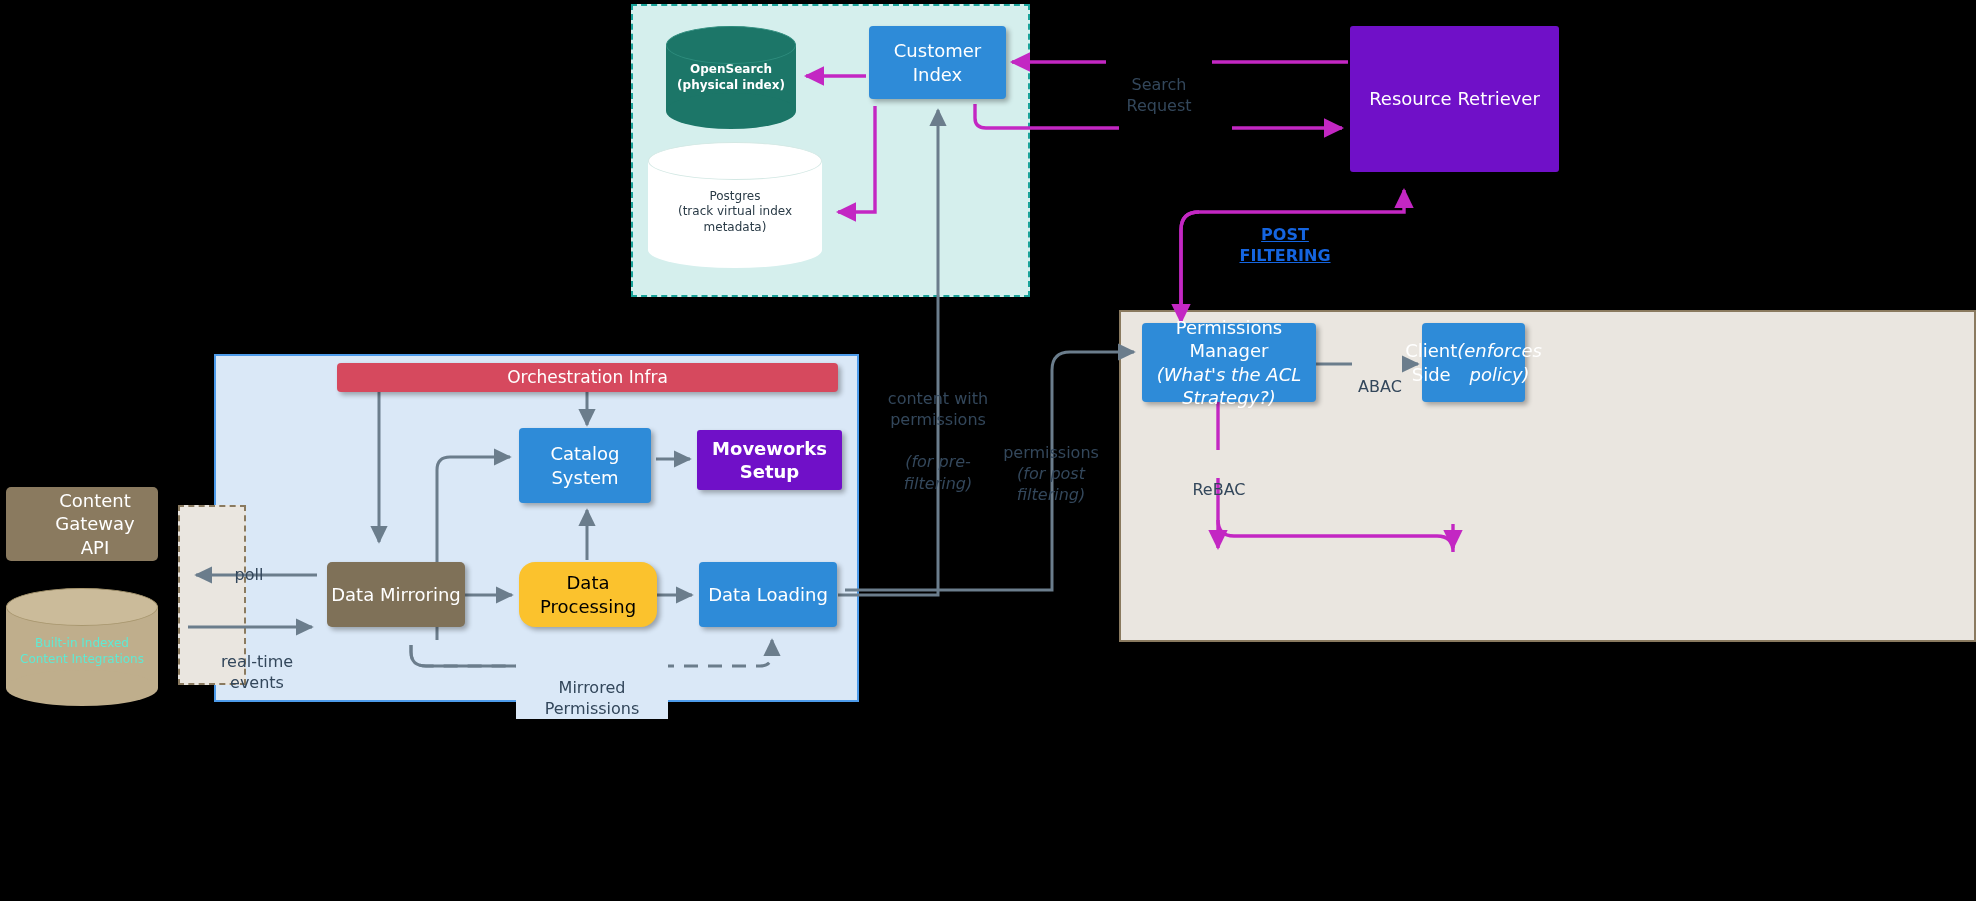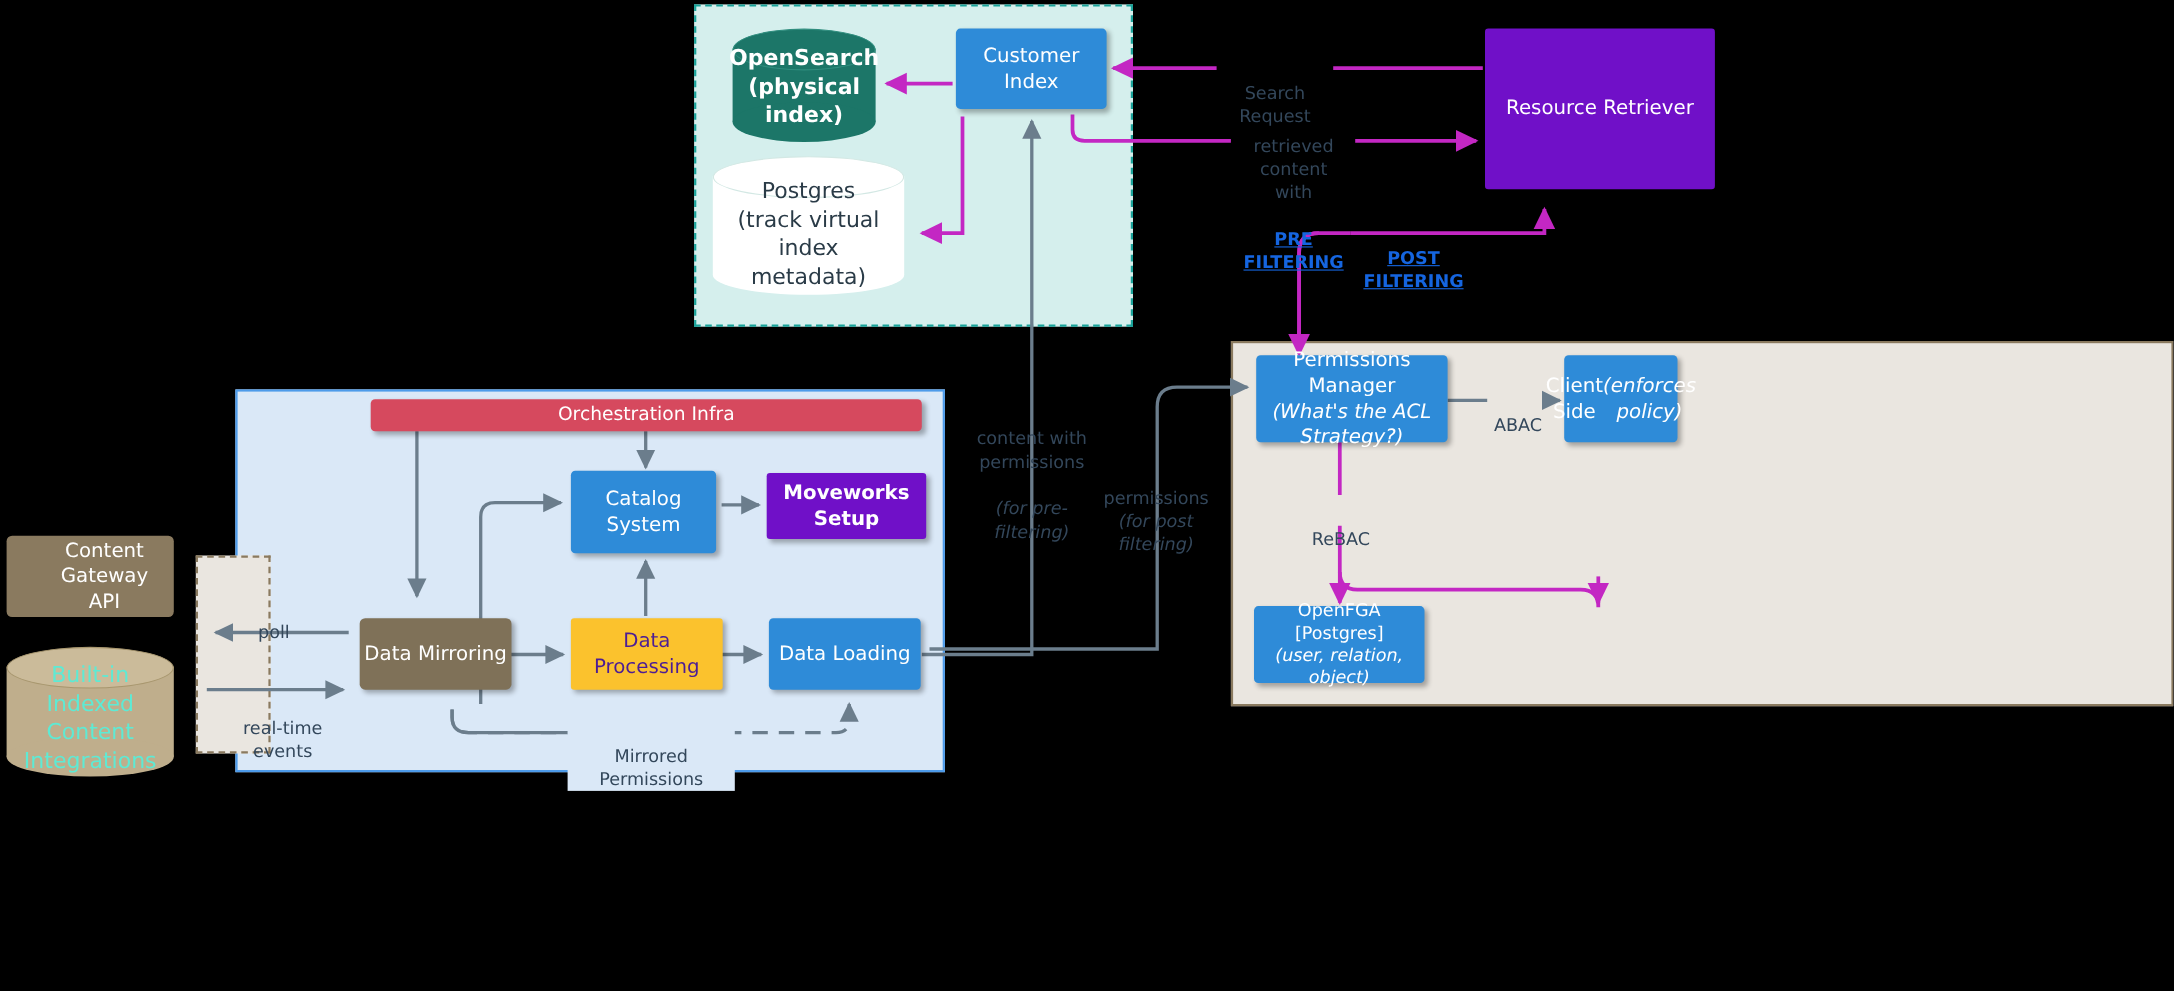--- a/index.html
+++ b/index.html
@@ -53,40 +53,40 @@
     position: absolute;
     background: #eae6e0;
     border: 2px dashed #8a7a5f;
     box-sizing: border-box;
   }
 
   
   .fill-blue   { background: #2e8bd8; border-radius: 4px; }
   .fill-purple { background: #7010c8; border-radius: 3px; }
   .fill-red    { background: #d6495e; border-radius: 4px; }
-  .fill-yellow { background: #fbc22d; border-radius: 3px; color: #4c1d95; }
+  .fill-yellow { background: #fbc22d; border-radius: 16px; color: #000000; }
   .fill-brown  { background: #7f7158; border-radius: 5px; }
   .fill-brown2 { background: #8a7a5f; border-radius: 5px; }
 
   .sub-it { font-style: italic; display: block; }
 
   
   .cyl { position: absolute; }
   .cyl .body {
     position: absolute; left: 0; right: 0; top: 18px; bottom: 18px;
   }
   .cyl .top, .cyl .bot {
     position: absolute; left: 0; right: 0; height: 36px; border-radius: 50%;
   }
   .cyl .top { top: 0; }
   .cyl .bot { bottom: 0; }
   .cyl .lbl {
     position: absolute; left: 0; right: 0; top: 0; bottom: 0;
     display: flex; align-items: center; justify-content: center;
-    text-align: center; line-height: 1.3; font-size: 20px;
+    text-align: center; line-height: 1.3; font-size: 12px;
   }
   .cyl-green .body { background: #1c7668; }
   .cyl-green .top  { background: #1c7668; border: 1px solid #2f8d7e; }
   .cyl-green .bot  { background: #1c7668; }
   .cyl-green .lbl  { color: #ffffff; }
 
   .cyl-white .body { background: #ffffff; }
   .cyl-white .top  { background: #ffffff; border: 1px solid #d3e8e4; }
   .cyl-white .bot  { background: #ffffff; }
   .cyl-white .lbl  { color: #2a3b47; }
@@ -227,24 +227,20 @@
   <div class="node fill-blue shadow" style="left:1142px; top:323px; width:174px; height:79px; flex-direction:column;">
     <span>Permissions Manager</span>
     <span class="sub-it">(What's the ACL Strategy?)</span>
   </div>
 
   <div class="node fill-blue shadow" style="left:1422px; top:323px; width:103px; height:79px; flex-direction:row;">
     <span>Client Side</span>
     <span class="sub-it">(enforces policy)</span>
   </div>
 
-  <div class="node fill-blue shadow" style="left:1140px; top:551px; width:155px; height:70px; flex-direction:column; font-size:16px;">
-    <span>OpenFGA [Postgres]</span>
-    <span class="sub-it">(user, relation, object)</span>
-  </div>
 
 
   <div class="node fill-red shadow" style="left:337px; top:363px; width:501px; height:29px; font-size:17px;">
     <span>Orchestration Infra</span>
   </div>
 
   <div class="node fill-blue shadow" style="left:519px; top:428px; width:132px; height:75px;">
     <span>Catalog System</span>
   </div>
 
@@ -279,25 +275,20 @@
         <span>Built-in Indexed</span><br>
         <span>Content Integrations</span>
       </div>
     </div>
   </div>
 
   <div class="elabel" style="left:1106px; top:53px; width:106px;">
     <span>Search Request</span>
   </div>
 
-  <div class="elabel" style="left:1119px; top:101px; width:114px;">
-    <span>retrieved content</span>
-    <span style="display:block;">with</span>
-    <span class="link-strong">PRE FILTERING</span>
-  </div>
 
   <div class="elabel" style="left:1228px; top:203px; width:114px;">
     <span class="link-strong">POST FILTERING</span>
   </div>
 
   <div class="elabel" style="left:872px; top:367px; width:132px;">
     <span>content with</span>
     <span style="display:block;">permissions</span>
     <span class="it">(for pre-filtering)</span>
   </div>

